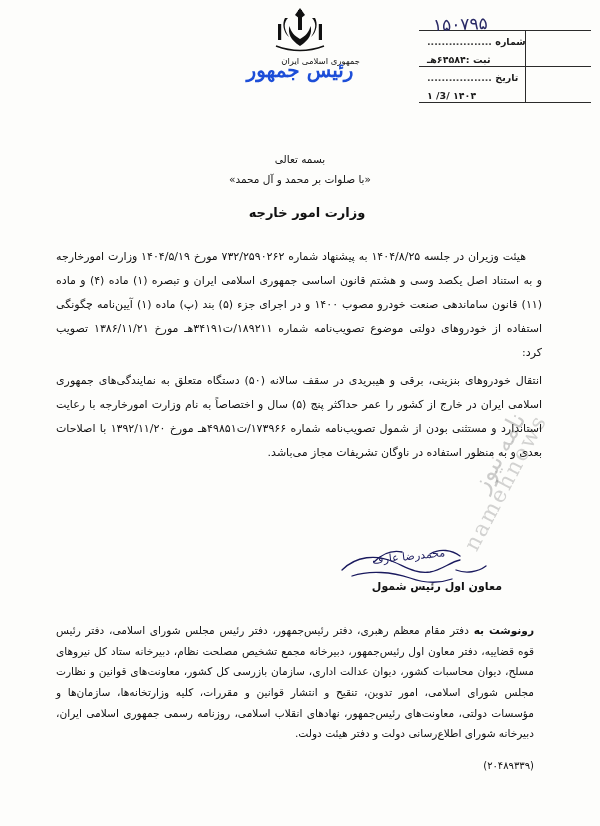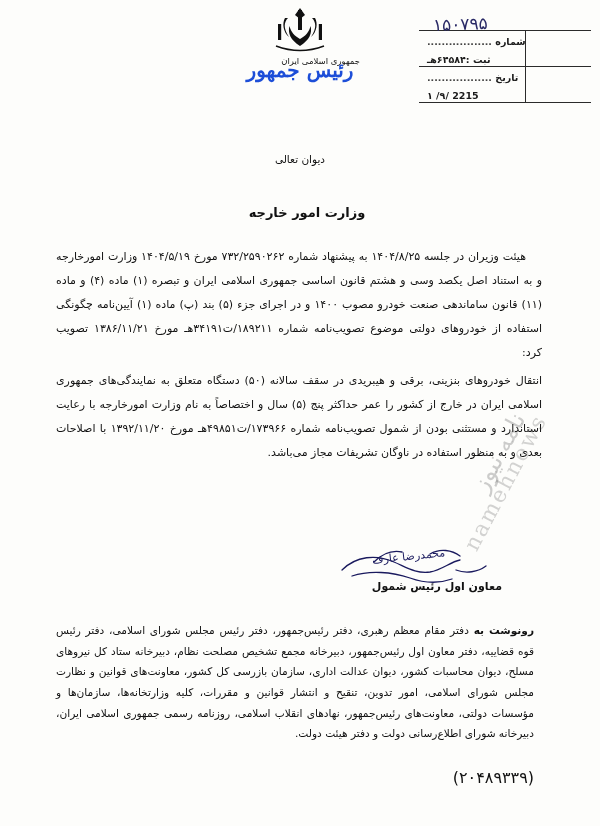--- a/index.html
+++ b/index.html
@@ -202,22 +202,22 @@
     font-size: 10.6px;
     line-height: 1.95;
     text-align: justify;
     text-align-last: justify;
     color: #111;
   }
   .distribution .lead { font-weight: bold; }
   .distribution p { margin: 0; text-align: justify; text-align-last: justify; }
   .distribution p.tail { text-align-last: right; }
   .doc-code {
-    margin-top: 18px;
-    font-size: 16px;
+    margin-top: 12px;
+    font-size: 10px;
     text-align: right;
     text-align-last: right;
   }
 
   
   .watermark {
     position: absolute;
     top: 430px;
     left: 470px;
     width: 140px;
@@ -258,21 +258,21 @@
 
     <div class="stamp-line stamp-l1">
       <span>شماره</span>
       <span class="dots">..................</span>
     </div>
     <div class="stamp-line stamp-l2">ثبت :۶۴۵۸۴هـ</div>
     <div class="stamp-line stamp-l3">
       <span>تاریخ</span>
       <span class="dots">..................</span>
     </div>
-    <div class="stamp-line stamp-l4">2215 /۹/ ۱</div>
+    <div class="stamp-line stamp-l4">۱۴۰۴ /3/ ۱</div>
   </div>
 
   <div class="emblem">
     <svg width="56" height="46" viewBox="0 0 56 46" aria-hidden="true">
       <g fill="#111">
         <path d="M26 2 h4 v20 h-4 z"></path>
         <path d="M28 0 l5 7 -5 4 -5 -4 z"></path>
         <path d="M13 10 c-3 5 -2 14 4 19 -6 -9 -5 -15 -1 -19 z"></path>
         <path d="M43 10 c3 5 2 14 -4 19 6 -9 5 -15 1 -19 z"></path>
         <path d="M6 16 h3.2 v16 H6 z"></path>
@@ -282,21 +282,22 @@
       <path d="M4 38 q24 9 48 0" stroke="#111" stroke-width="1.4" fill="none"></path>
     </svg>
     <div class="emblem-caption">جمهوری اسلامی ایران</div>
   </div>
 
   <div class="masthead">
     <div class="title">رئیس جمهور</div>
   </div>
 
   <div class="basmala">
-    <div>دیوان تعالی</div>
+    <div>بسمه تعالی</div>
+    <div>«با صلوات بر محمد و آل محمد»</div>
   </div>
 
   <div class="addressee">وزارت امور خارجه</div>
 
   <div class="body-block">
     <p class="indent">هیئت وزیران در جلسه ۱۴۰۴/۸/۲۵ به پیشنهاد شماره ۷۳۲/۲۵۹۰۲۶۲ مورخ ۱۴۰۴/۵/۱۹ وزارت امورخارجه و به استناد اصل یکصد وسی و هشتم قانون اساسی جمهوری اسلامی ایران و تبصره (۱) ماده (۴) و ماده (۱۱) قانون ساماندهی صنعت خودرو مصوب ۱۴۰۰ و در اجرای جزء (۵) بند (پ) ماده (۱) آیین‌نامه چگونگی استفاده از خودروهای دولتی موضوع تصویب‌نامه شماره ۱۸۹۲۱۱/ت۳۴۱۹۱هـ مورخ ۱۳۸۶/۱۱/۲۱ تصویب کرد:</p>
     <p class="last">انتقال خودروهای بنزینی، برقی و هیبریدی در سقف سالانه (۵۰) دستگاه متعلق به نمایندگی‌های جمهوری اسلامی ایران در خارج از کشور را عمر حداکثر پنج (۵) سال و اختصاصاً به نام وزارت امورخارجه با رعایت استاندارد و مستثنی بودن از شمول تصویب‌نامه شماره ۱۷۳۹۶۶/ت۴۹۸۵۱هـ مورخ ۱۳۹۲/۱۱/۲۰ با اصلاحات بعدی و به منظور استفاده در ناوگان تشریفات مجاز می‌باشد.</p>
   </div>
 
   <div class="watermark">نامه نیوز</div>

